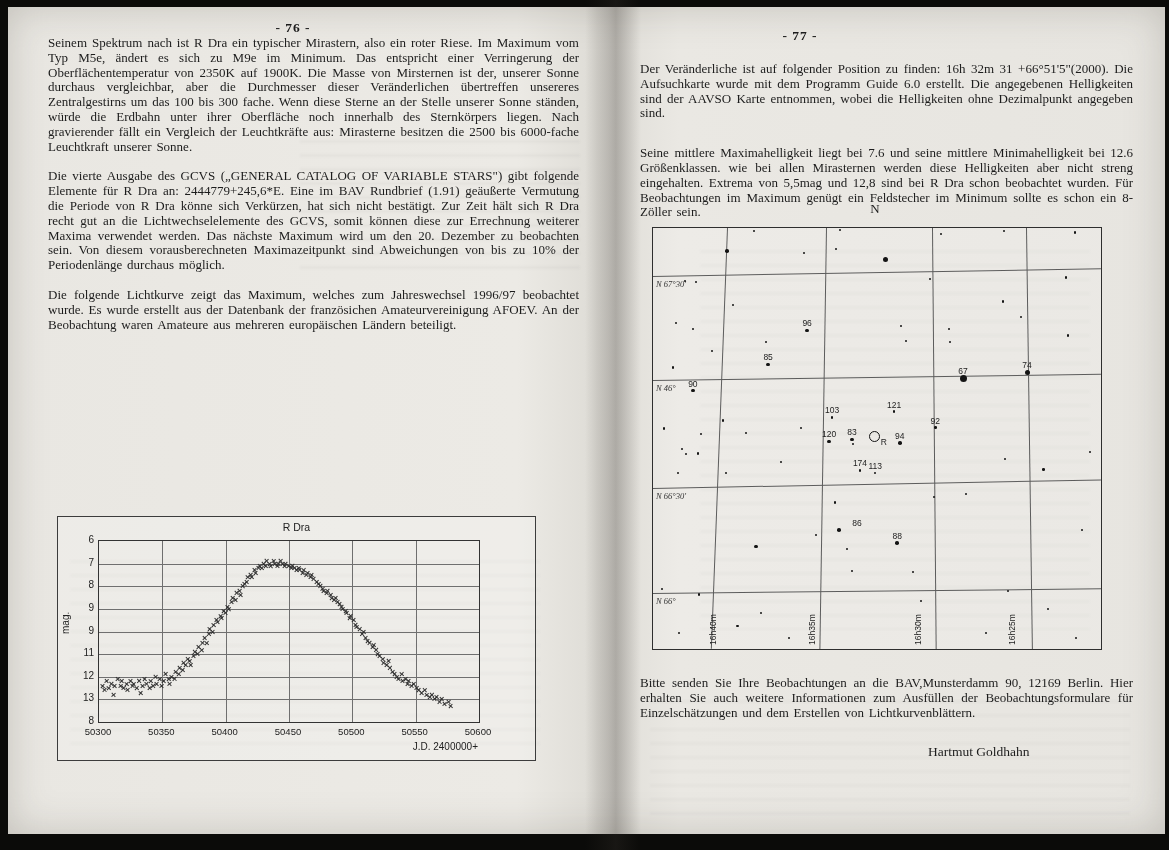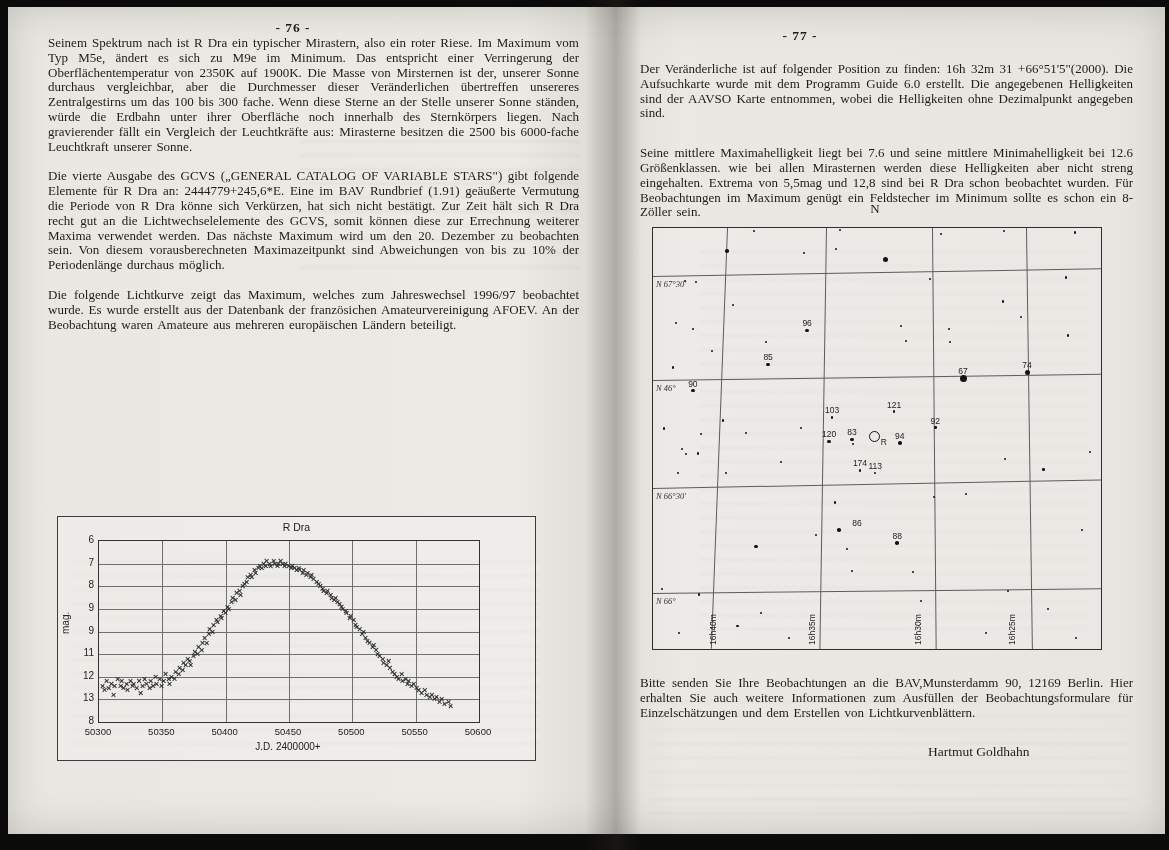--- a/index.html
+++ b/index.html
@@ -36,21 +36,21 @@
     font-family:"Liberation Sans", sans-serif;
   }
   .lc-title{position:absolute;left:0;right:0;top:4px;text-align:center;font-size:10.5px;color:#222;}
   .lc-plot{position:absolute;left:40px;top:23px;width:380px;height:181px;border:1.2px solid #333;}
   .lc-grid-v{position:absolute;top:0;bottom:0;width:1px;background:#6f6f6f;}
   .lc-grid-h{position:absolute;left:0;right:0;height:1px;background:#6f6f6f;}
   .lc-x{position:absolute;font-size:9px;color:#2f2f2f;font-weight:bold;line-height:8px;}
   .lc-ytick{position:absolute;width:30px;text-align:right;font-size:10px;color:#222;}
   .lc-xtick{position:absolute;width:40px;text-align:center;font-size:9.5px;color:#222;}
   .lc-ylabel{position:absolute;left:2px;top:117px;font-size:10px;color:#222;transform:rotate(-90deg);transform-origin:left top;}
-  .lc-xlabel{position:absolute;left:40px;width:380px;top:224px;text-align:center;font-size:10px;color:#222;}
+  .lc-xlabel{position:absolute;left:40px;width:380px;top:224px;text-align:right;font-size:10px;color:#222;}
   
   .fc-box{
     position:absolute;left:652px;top:227px;width:448px;height:421px;
     border:1.5px solid #2e2e2e;background:rgba(255,255,255,.14);
   }
   .fc-north{position:absolute;left:860px;top:201px;width:30px;text-align:center;font-size:13px;color:#1c1c1c;}
   .fc-dec{position:absolute;left:0;width:100%;height:1px;background:#5c5c5c;transform-origin:left center;}
   .fc-ra{position:absolute;top:0;width:1px;height:100%;background:#5c5c5c;transform-origin:top center;}
   .fc-declabel{position:absolute;font-style:italic;font-size:8.5px;color:#333;font-family:"Liberation Serif",serif;}
   .fc-ralabel{position:absolute;font-size:8.5px;color:#222;font-family:"Liberation Sans",sans-serif;transform:rotate(-90deg);transform-origin:left bottom;white-space:nowrap;}

